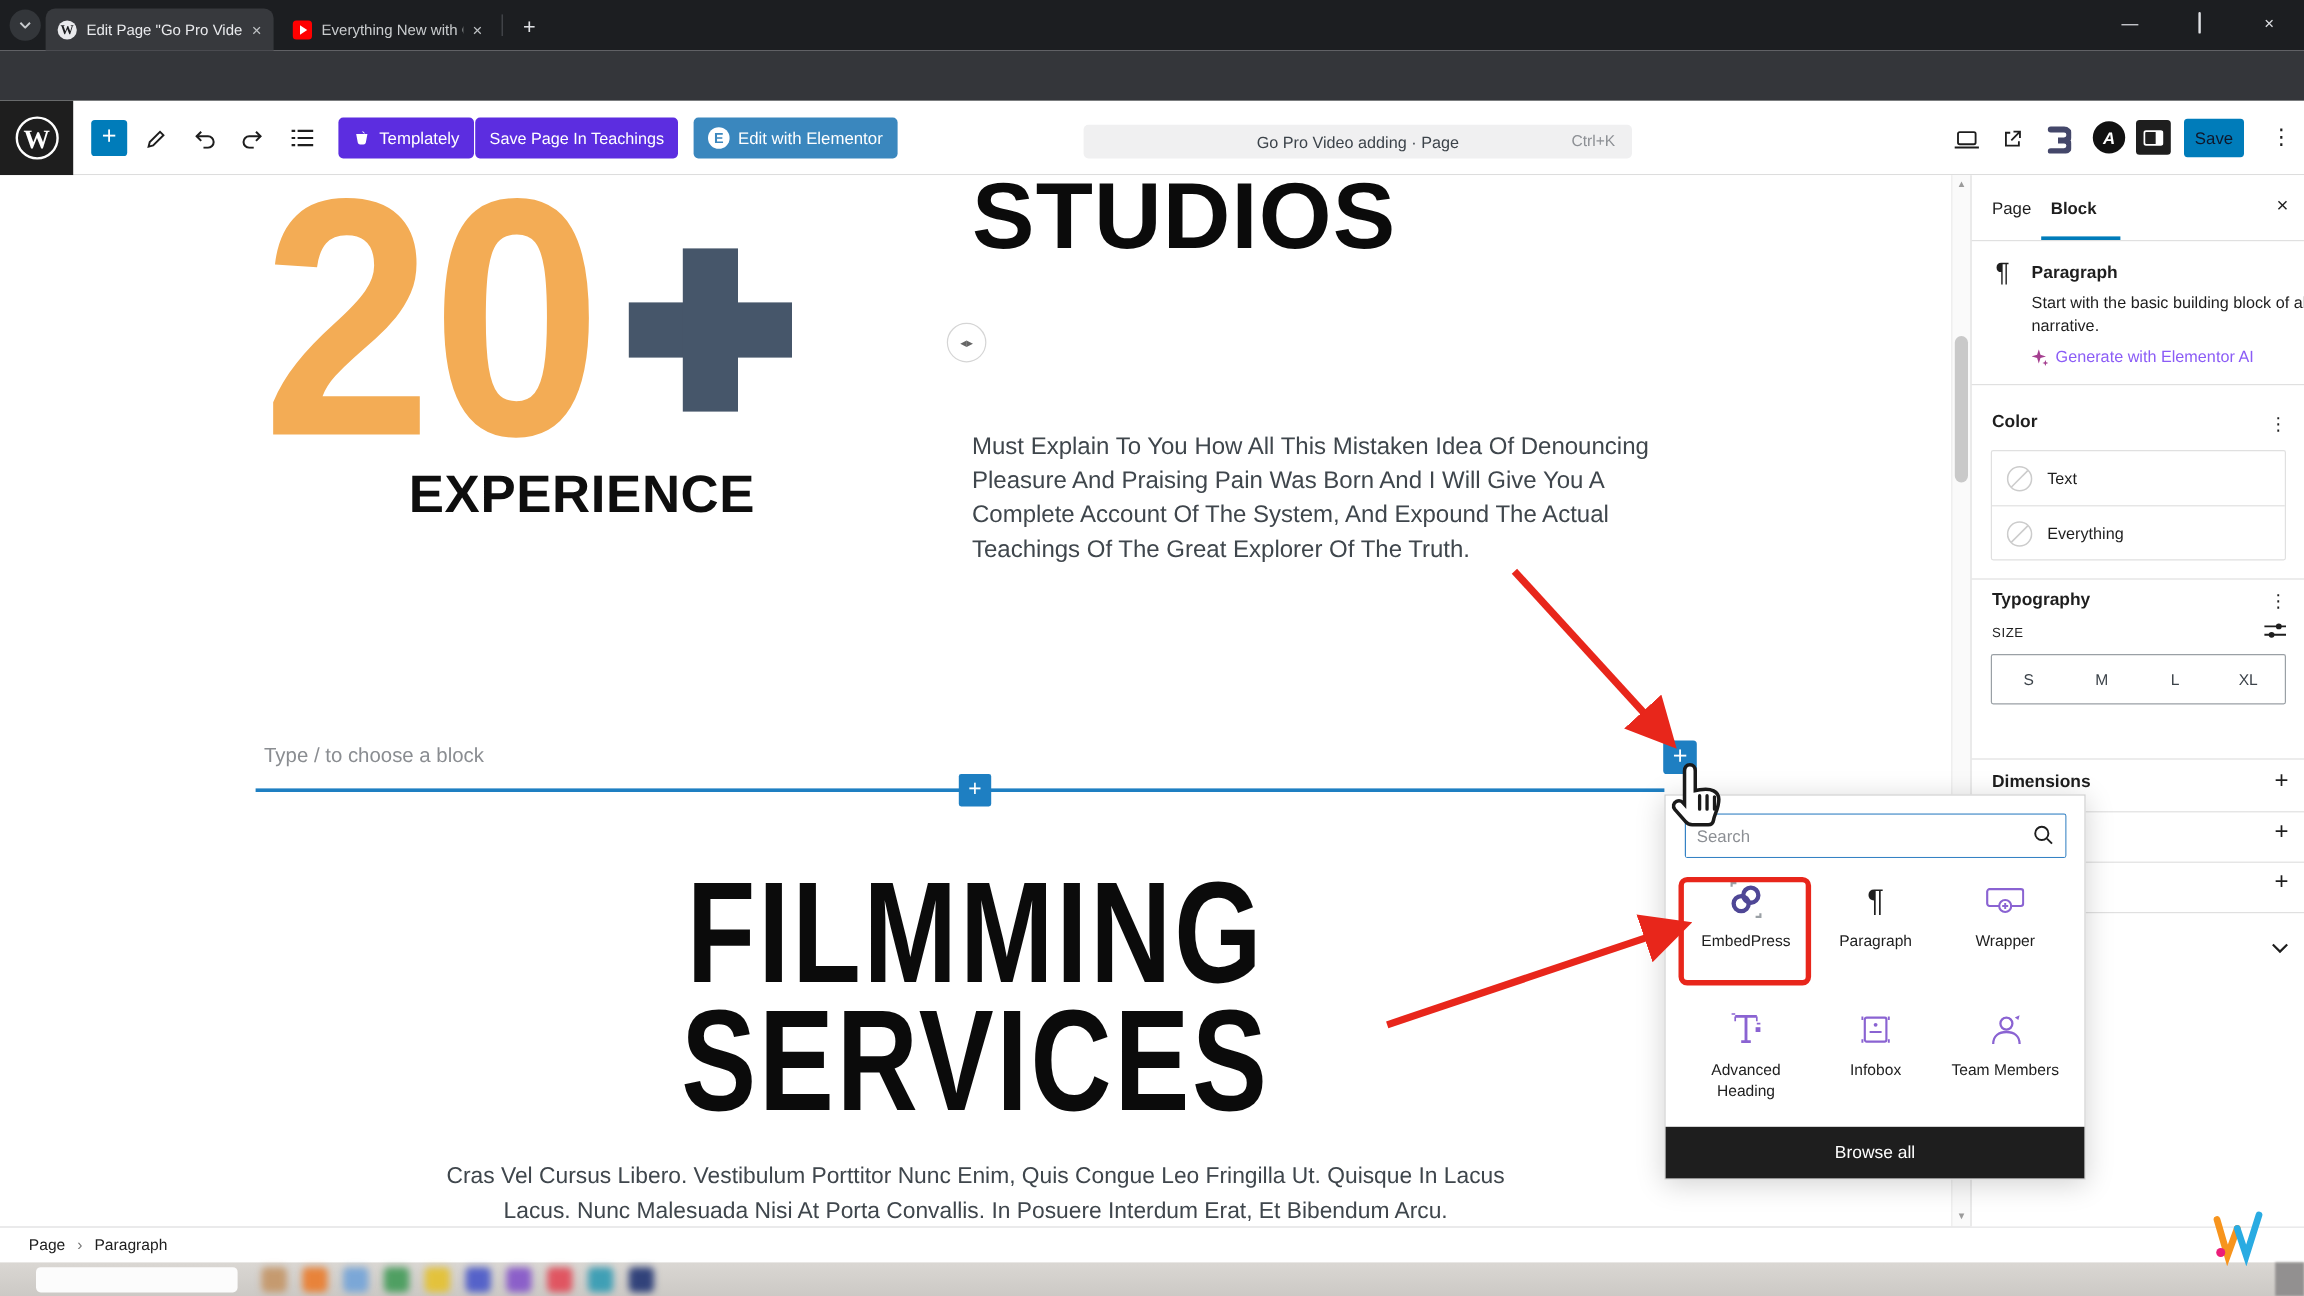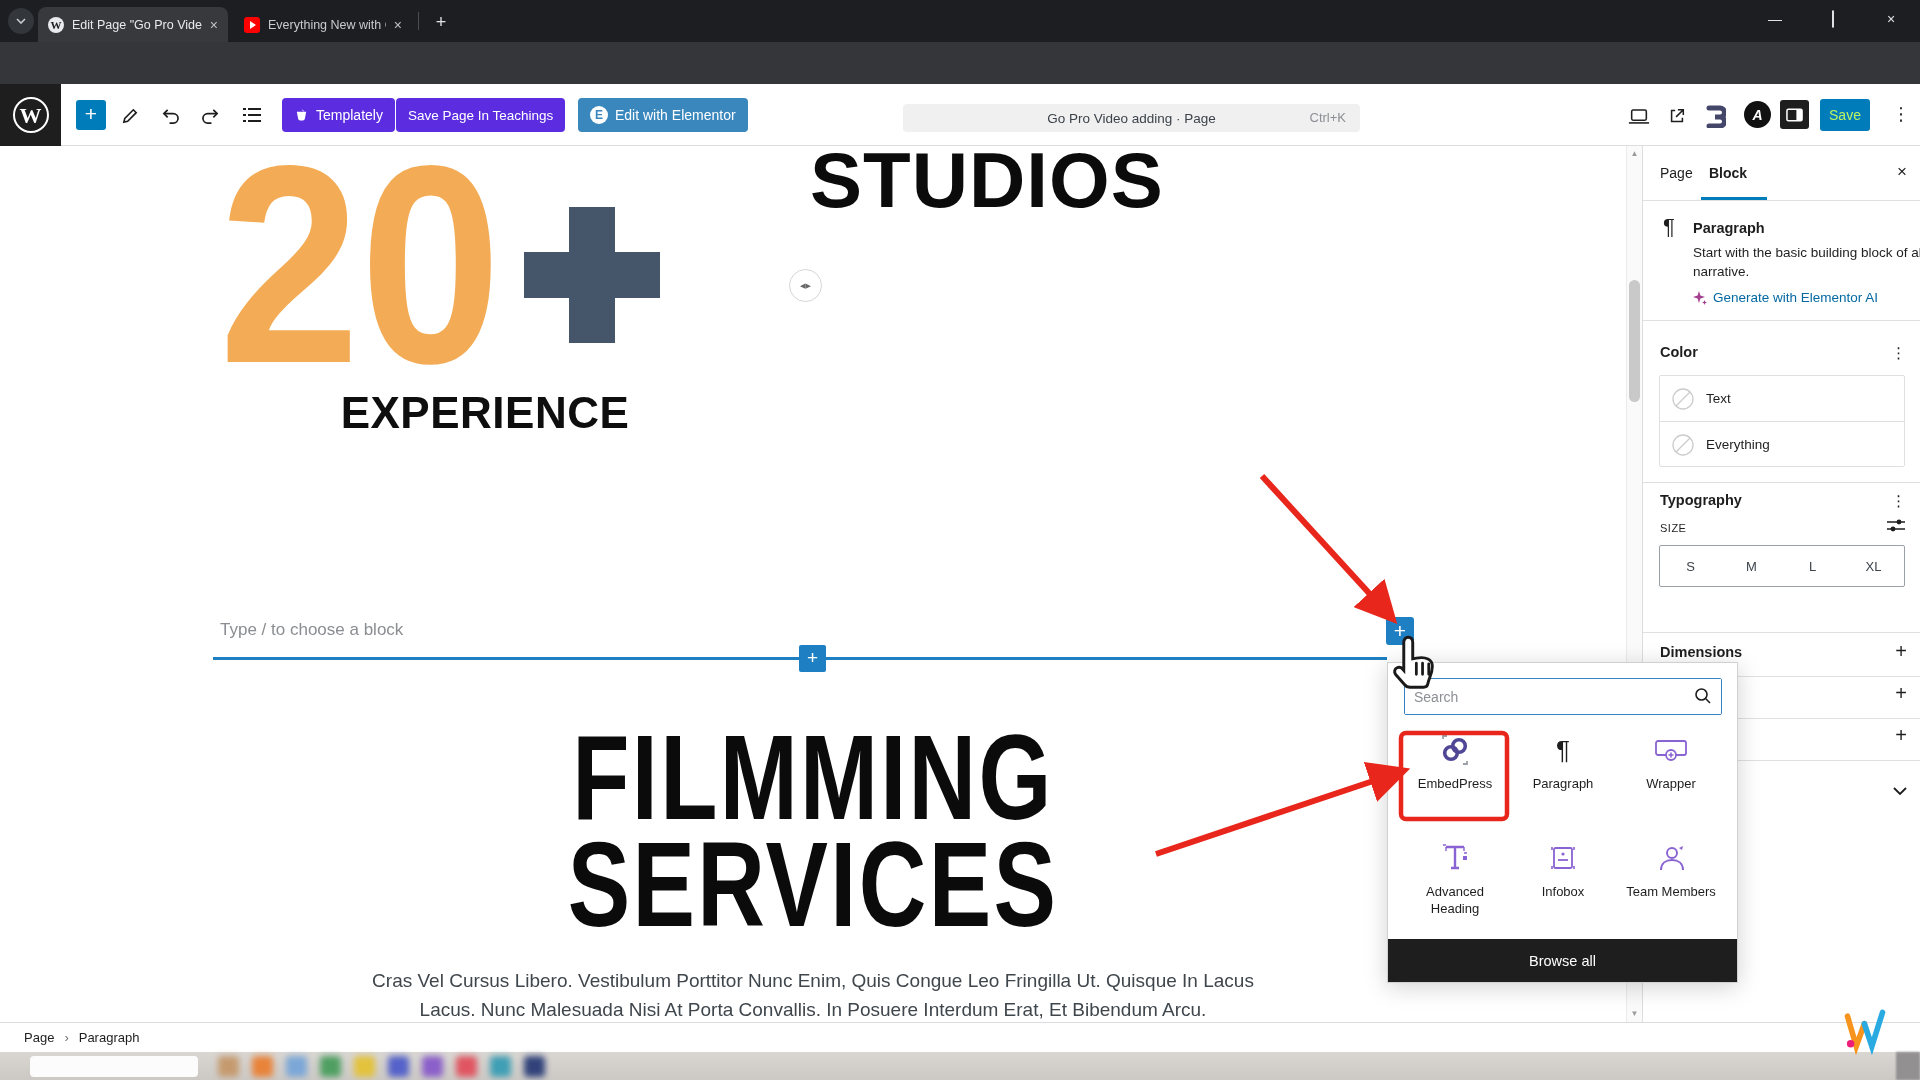--- a/index.html
+++ b/index.html
@@ -59,21 +59,21 @@
   .ele-circle{width:18px;height:18px;border-radius:50%;background:#fff;color:#3a87be;font-weight:bold;
               font-size:12px;text-align:center;line-height:18px;}
   #cmd-pill{left:903px;top:104px;width:457px;height:28px;background:#f0f0f1;border-radius:4px;
             display:flex;align-items:center;justify-content:center;font-size:13.5px;color:#3c434a;}
   #cmd-short{position:absolute;right:14px;top:6px;color:#8c8f94;font-size:13px;}
   .right-ic{top:103px;width:26px;height:26px;display:flex;align-items:center;justify-content:center;}
   #panel-toggle{left:1780px;top:100px;width:29px;height:29px;background:#1e1e1e;border-radius:3px;
                 display:flex;align-items:center;justify-content:center;}
   #ai-circle{left:1744px;top:101px;width:27px;height:27px;border-radius:50%;background:#111;color:#fff;
              display:flex;align-items:center;justify-content:center;font-weight:bold;font-size:14px;font-style:italic;}
-  #btn-save{left:1820px;top:99px;width:50px;height:32px;background:#007cba;border-radius:3px;color:#bef264;
+  #btn-save{left:1820px;top:99px;width:50px;height:32px;background:#007cba;border-radius:3px;color:#0f172a;
             font-size:14px;display:flex;align-items:center;justify-content:center;}
   #wp-menu-dots{left:1892px;top:103px;font-size:18px;color:#1e1e1e;}
 
   
   #canvas{left:0;top:146px;width:1626px;height:876px;background:#fff;overflow:hidden;}
   #stat-num{left:150px;top:-22px;width:420px;text-align:center;font-size:282px;font-weight:700;
             color:#f3ac55;line-height:1;transform:scaleX(.9);}
   #stat-plus{left:524px;top:61px;width:136px;height:136px;}
   .plus-h{position:absolute;left:0;top:45px;width:136px;height:46px;background:#46566a;}
   .plus-v{position:absolute;left:45px;top:0;width:46px;height:136px;background:#46566a;}
@@ -105,21 +105,21 @@
   
   #sidebar{left:1642px;top:146px;width:278px;height:876px;background:#fff;border-left:1px solid #ddd;
            box-sizing:border-box;z-index:20;}
   .sb-tab{position:absolute;top:0;height:54px;line-height:54px;font-size:14px;color:#1e1e1e;}
   #tab-underline{position:absolute;left:58px;top:51px;width:66px;height:3px;background:#007cba;}
   #sb-tabs-border{position:absolute;left:0;top:54px;width:278px;height:1px;background:#e0e0e0;}
   #sb-close{position:absolute;right:13px;top:16px;font-size:17px;color:#1e1e1e;}
   #blk-icon{position:absolute;left:20px;top:68px;font-size:22px;color:#1e1e1e;}
   #blk-title{position:absolute;left:50px;top:74px;font-size:14.5px;font-weight:600;color:#1e1e1e;}
   #blk-desc{position:absolute;left:50px;top:97px;width:232px;font-size:13.5px;line-height:19px;color:#1e1e1e;}
-  #ai-link{position:absolute;left:50px;top:144px;display:flex;align-items:center;gap:6px;font-size:13.5px;color:#0369a1;}
+  #ai-link{position:absolute;left:50px;top:144px;display:flex;align-items:center;gap:6px;font-size:13.5px;color:#8b5cf6;}
   .sb-div{position:absolute;left:0;width:278px;height:1px;background:#e0e0e0;}
   .sb-h{position:absolute;left:17px;font-size:14.5px;font-weight:600;color:#1e1e1e;}
   .sb-dots{position:absolute;right:14px;font-size:15px;color:#1e1e1e;}
   #color-box{position:absolute;left:16px;top:229px;width:246px;height:92px;border:1px solid #e0e0e0;border-radius:2px;box-sizing:border-box;}
   .color-row{height:45px;display:flex;align-items:center;gap:12px;padding-left:12px;}
   .color-row + .color-row{border-top:1px solid #e0e0e0;}
   .swatch{width:22px;height:22px;flex:none;}
   .color-lbl{font-size:13.5px;color:#1e1e1e;}
   #size-lbl{position:absolute;left:17px;top:376px;font-size:11px;font-weight:500;letter-spacing:.5px;color:#1e1e1e;}
   #size-ic{position:absolute;right:14px;top:372px;}
@@ -297,20 +297,21 @@
       <div class="plus-h"></div>
         <div class="plus-v"></div>
     </div>
     <div class="abs" id="stat-caption">
       <div>EXPERIENCE</div>
     </div>
     <div class="abs" id="col-handle">◀▶</div>
     <div class="abs" id="about-h">
       <div>STUDIOS</div>
     </div>
+    <div class="abs" id="about-p">Must Explain To You How All This Mistaken Idea Of Denouncing Pleasure And Praising Pain Was Born And I Will Give You A Complete Account Of The System, And Expound The Actual Teachings Of The Great Explorer Of The Truth.</div>
     <div class="abs" id="block-ph">Type / to choose a block</div>
     <div class="abs" id="ins-line"></div>
     <div class="abs" id="ins-plus-mid">+</div>
     <div class="abs" id="ins-plus-target">+</div>
     <div class="abs" id="services-h">
       <div>FILMMING</div>
       <div>SERVICES</div>
     </div>
     <div class="abs" id="services-p">
       <div>Cras Vel Cursus Libero. Vestibulum Porttitor Nunc Enim, Quis Congue Leo Fringilla Ut. Quisque In Lacus</div>

